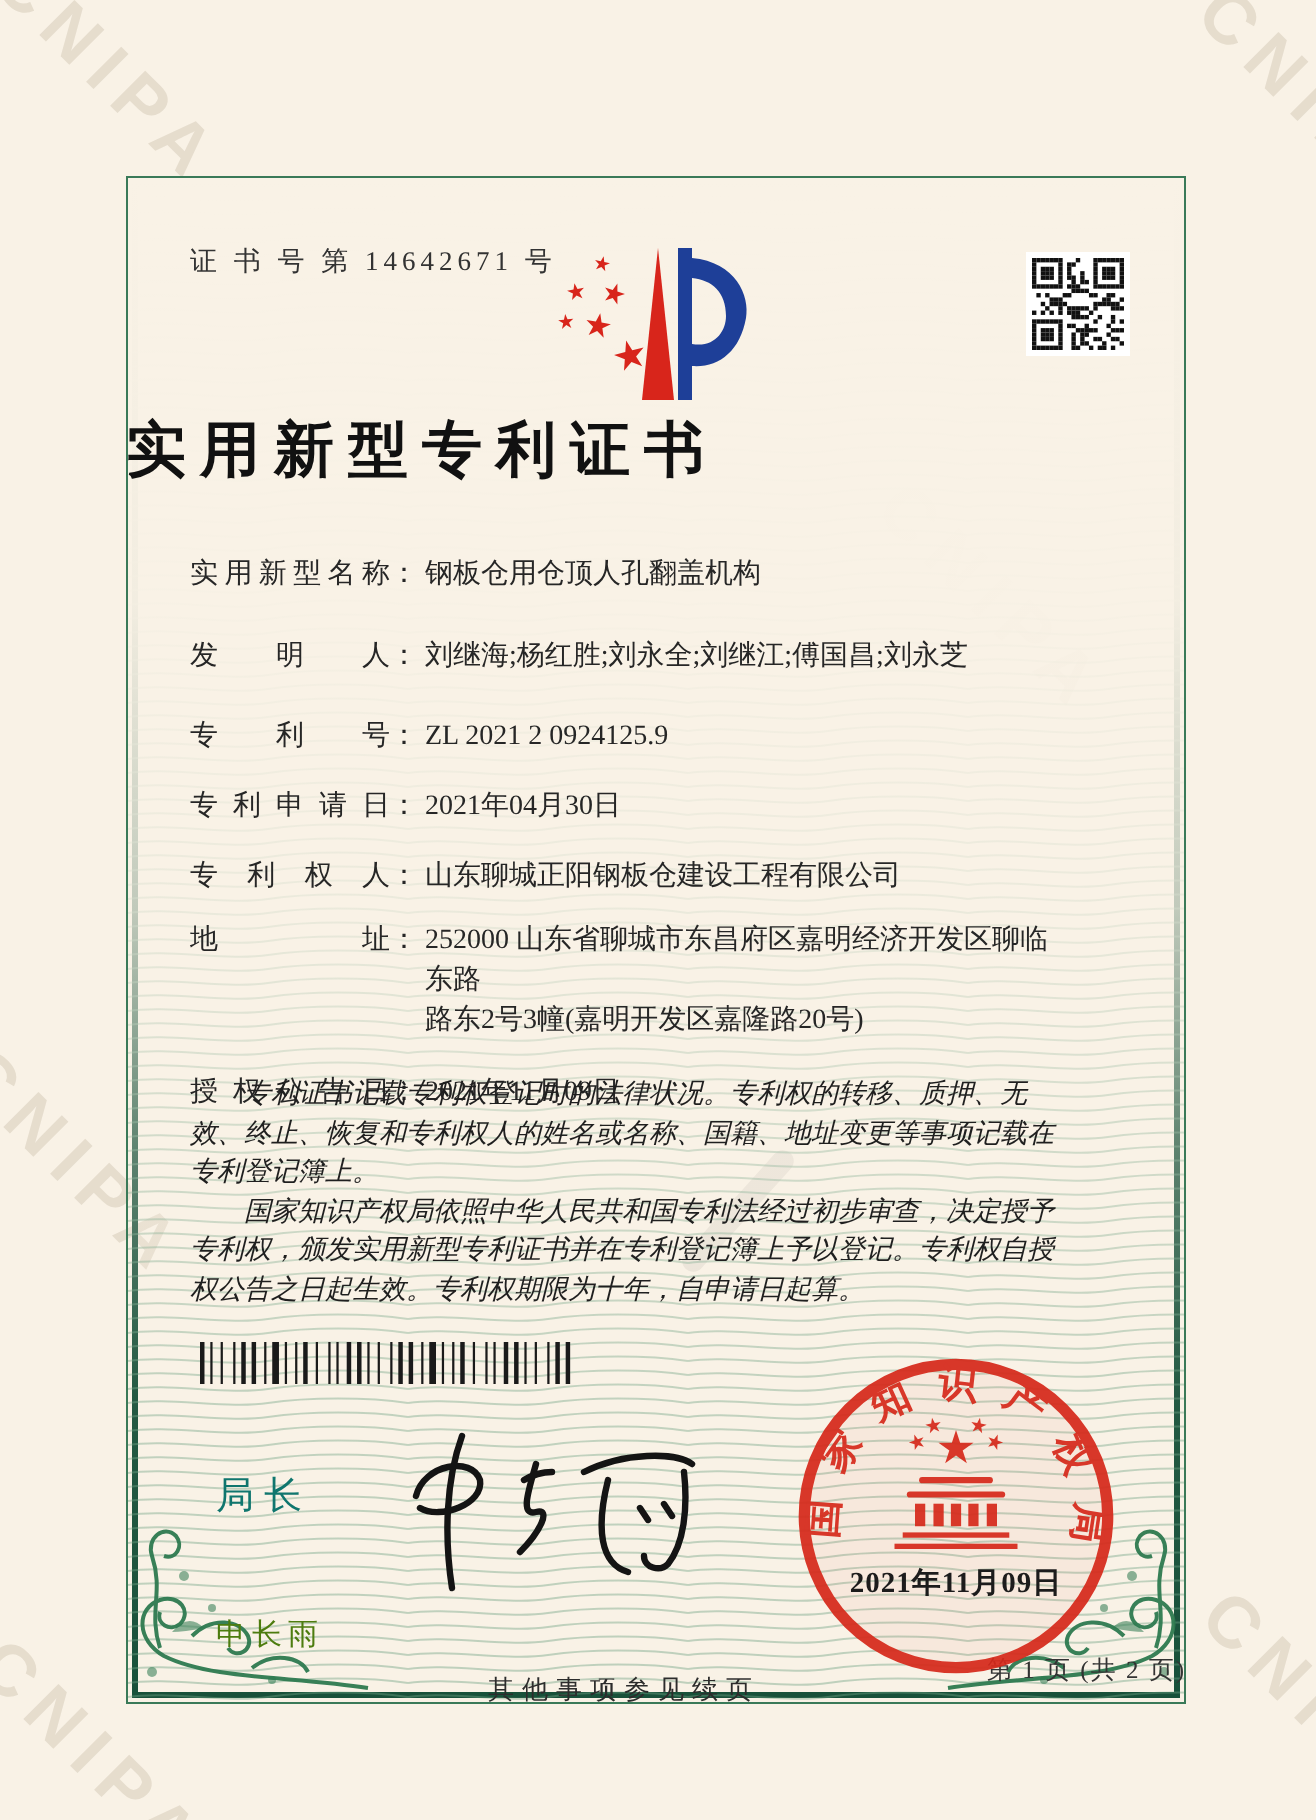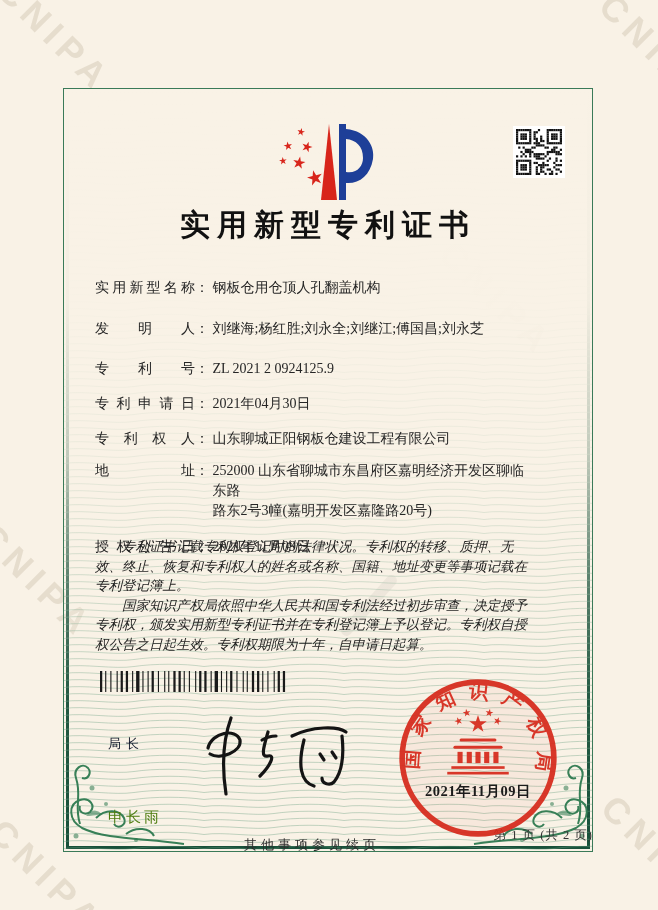--- a/index.html
+++ b/index.html
@@ -40,39 +40,39 @@
       rgba(249,242,230,0.05) 80%,
       rgba(249,242,230,0) 100%);
     pointer-events:none;
   }
   .content{position:absolute;left:0;top:0;width:658px;height:910px;z-index:6;}
   
   .cert-no{position:absolute;left:95px;top:122px;font-size:13.5px;letter-spacing:2.5px;color:#333;}
   .logo{position:absolute;left:276px;top:120px;width:100px;height:84px;}
   .qr{position:absolute;left:513px;top:126px;width:52px;height:52px;background:#fff;padding:3px;box-sizing:border-box;}
   .title{
-    position:absolute;left:63px;top:205px;width:530px;text-align:center;
+    position:absolute;left:63px;top:205px;width:530px;text-align:left;
     font-size:30px;font-weight:600;letter-spacing:7px;color:#111;
   }
   
   .row{position:absolute;left:95px;width:440px;font-size:14px;line-height:20px;}
   .lbl{display:inline-block;width:100px;text-align:justify;text-align-last:justify;vertical-align:top;}
   .colon{display:inline-block;vertical-align:top;}
   .val{display:inline-block;vertical-align:top;max-width:320px;white-space:pre-line;}
   .pair2{position:absolute;left:248px;top:0;white-space:nowrap;}
   .pair2 .lbl2{letter-spacing:1px;}
   
   .body-text{
     position:absolute;left:95px;top:537px;width:436px;
     font-size:13.5px;line-height:19.5px;font-style:italic;color:#1f1f1f;
   }
   .body-text p{margin:0;text-indent:2em;}
   
   .barcode{position:absolute;left:100px;top:671px;width:190px;height:21px;}
-  .sig-title{position:absolute;left:108px;top:735px;font-size:13px;letter-spacing:5px;color:#0f172a;}
+  .sig-title{position:absolute;left:108px;top:735px;font-size:19px;letter-spacing:5px;color:#0f766e;}
   .sig-name{position:absolute;left:108px;top:808px;font-size:15px;letter-spacing:3px;color:#4d7c0f;}
   .signature{position:absolute;left:192px;top:706px;width:160px;height:95px;}
   .seal{position:absolute;left:396px;top:676px;width:164px;height:164px;z-index:7;}
   .seal-date{
     position:absolute;left:393px;top:782px;width:170px;text-align:center;z-index:8;
     font-size:14.5px;font-weight:600;letter-spacing:0.5px;color:#1c1c1c;
   }
   .page-num{position:absolute;left:63px;top:827px;width:530px;text-align:right;font-size:12.5px;letter-spacing:1px;color:#333;}
   .footer-note{position:absolute;left:0;top:836px;width:624px;text-align:center;font-size:13px;letter-spacing:4px;color:#2c2c2c;}
   .corner{position:absolute;z-index:6;width:120px;height:95px;}
@@ -130,20 +130,21 @@
     <circle cx="26" cy="30" r="2.5"></circle>
       <circle cx="40" cy="46" r="2"></circle>
     <circle cx="10" cy="78" r="2.5"></circle>
       <circle cx="70" cy="82" r="2"></circle>
     <path d="M20,58 q8,-10 16,-2 q-10,2 -16,2z"></path>
   </g>
 </svg>
 
 <div class="content">
 
+  <div class="cert-no">证 书 号 第 14642671 号</div>
 
   <svg class="logo" viewBox="0 0 100 84" xmlns="http://www.w3.org/2000/svg">
     <defs>
       <path id="st" d="M0,-1 L0.224,-0.309 0.951,-0.309 0.363,0.118 0.588,0.809 0,0.382 -0.588,0.809 -0.363,0.118 -0.951,-0.309 -0.224,-0.309 Z"></path>
     </defs>
     <g fill="#d8251b">
       <use href="#st" transform="translate(25,12) scale(4) rotate(12)"></use>
       <use href="#st" transform="translate(12,26) scale(4.5) rotate(-10)"></use>
       <use href="#st" transform="translate(31,27) scale(5.5) rotate(18)"></use>
       <use href="#st" transform="translate(7,41) scale(4) rotate(-6)"></use>

